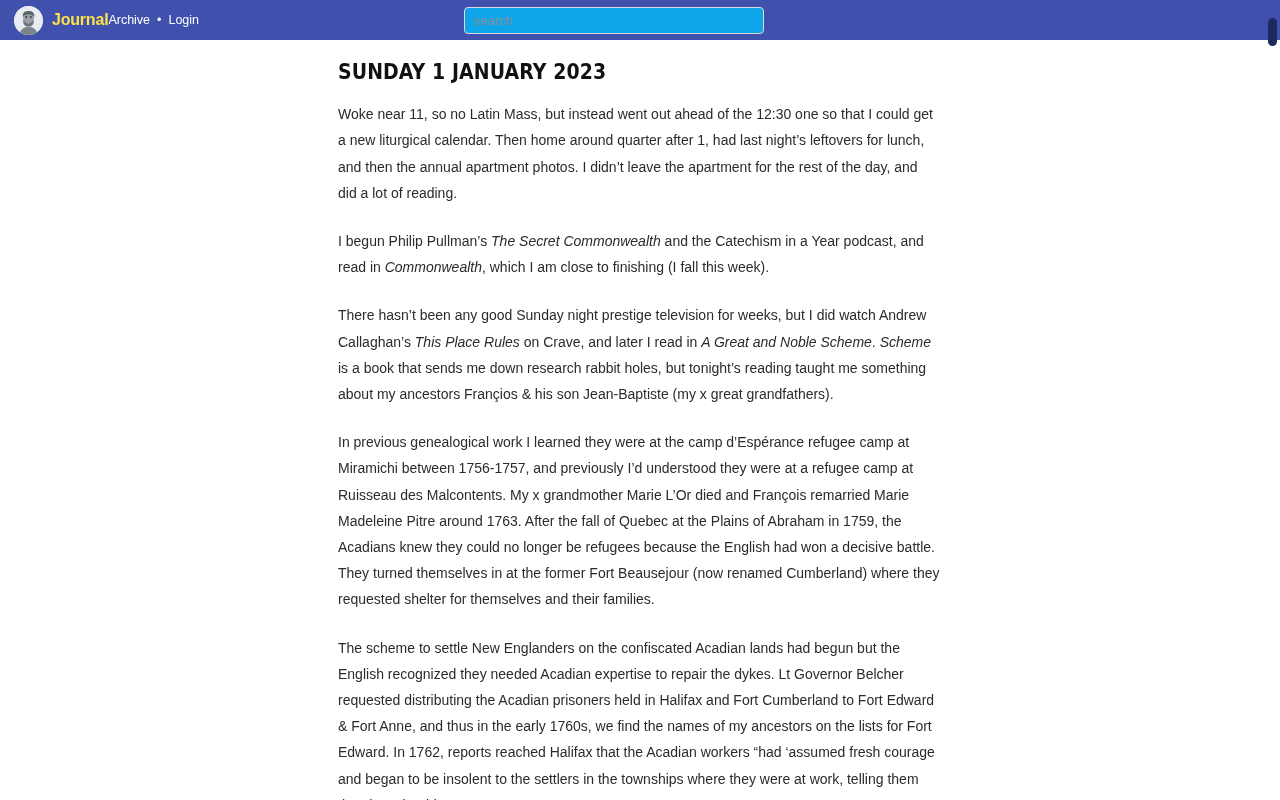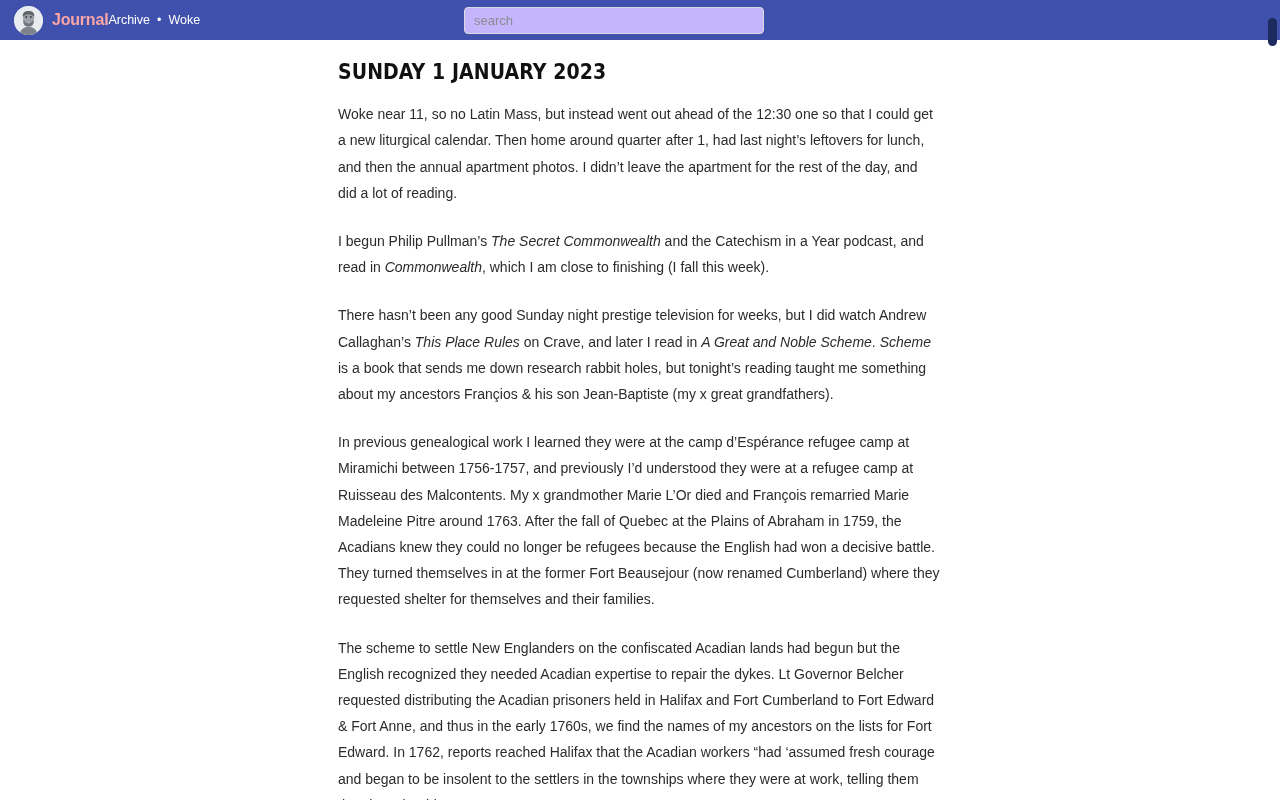--- a/index.html
+++ b/index.html
@@ -40,21 +40,21 @@
     border-radius: 50%;
     background: #eceff3;
     overflow: hidden;
     flex: 0 0 auto;
     display: block;
     position: relative;
   }
   .avatar svg { display: block; width: 29px; height: 29px; }
 
   .brand-name {
-    color: #fca5a5;
+    color: #fde047;
     font-size: 16px;
     font-weight: bold;
     letter-spacing: -0.2px;
     line-height: 1;
     white-space: nowrap;
   }
 
   .nav {
     display: flex;
     align-items: center;
@@ -79,21 +79,21 @@
     left: 464px;
     top: 7px;
     width: 300px;
     height: 27px;
   }
   .search-input {
     width: 300px;
     height: 27px;
     border: 1px solid #d8dadf;
     border-radius: 4px;
-    background: #c4b5fd;
+    background: #0ea5e9;
     padding: 0 9px;
     font-size: 13px;
     font-family: "Liberation Sans", sans-serif;
     color: #333333;
     outline: none;
   }
   .search-input::placeholder { color: #8b8d93; opacity: 1; }
 
   
   .scrollbar-track {
@@ -172,21 +172,21 @@
           <path d="M4.9 29 q2.4 -8.2 9.6 -8.2 q7.2 0 9.6 8.2 z" fill="#7e848b"></path>
         </g>
       </svg>
     </span>
     <span class="brand-name">Journal</span>
   </a>
 
   <nav class="nav">
     <a href="#">Archive</a>
     <span class="sep">•</span>
-    <a href="#">Woke</a>
+    <a href="#">Login</a>
   </nav>
 
   <div class="search-wrap">
     <input class="search-input" type="text" placeholder="search" style="">
   </div>
 </div>
 
 <div class="scrollbar-track">
   <div class="scrollbar-thumb"></div>
 </div>

